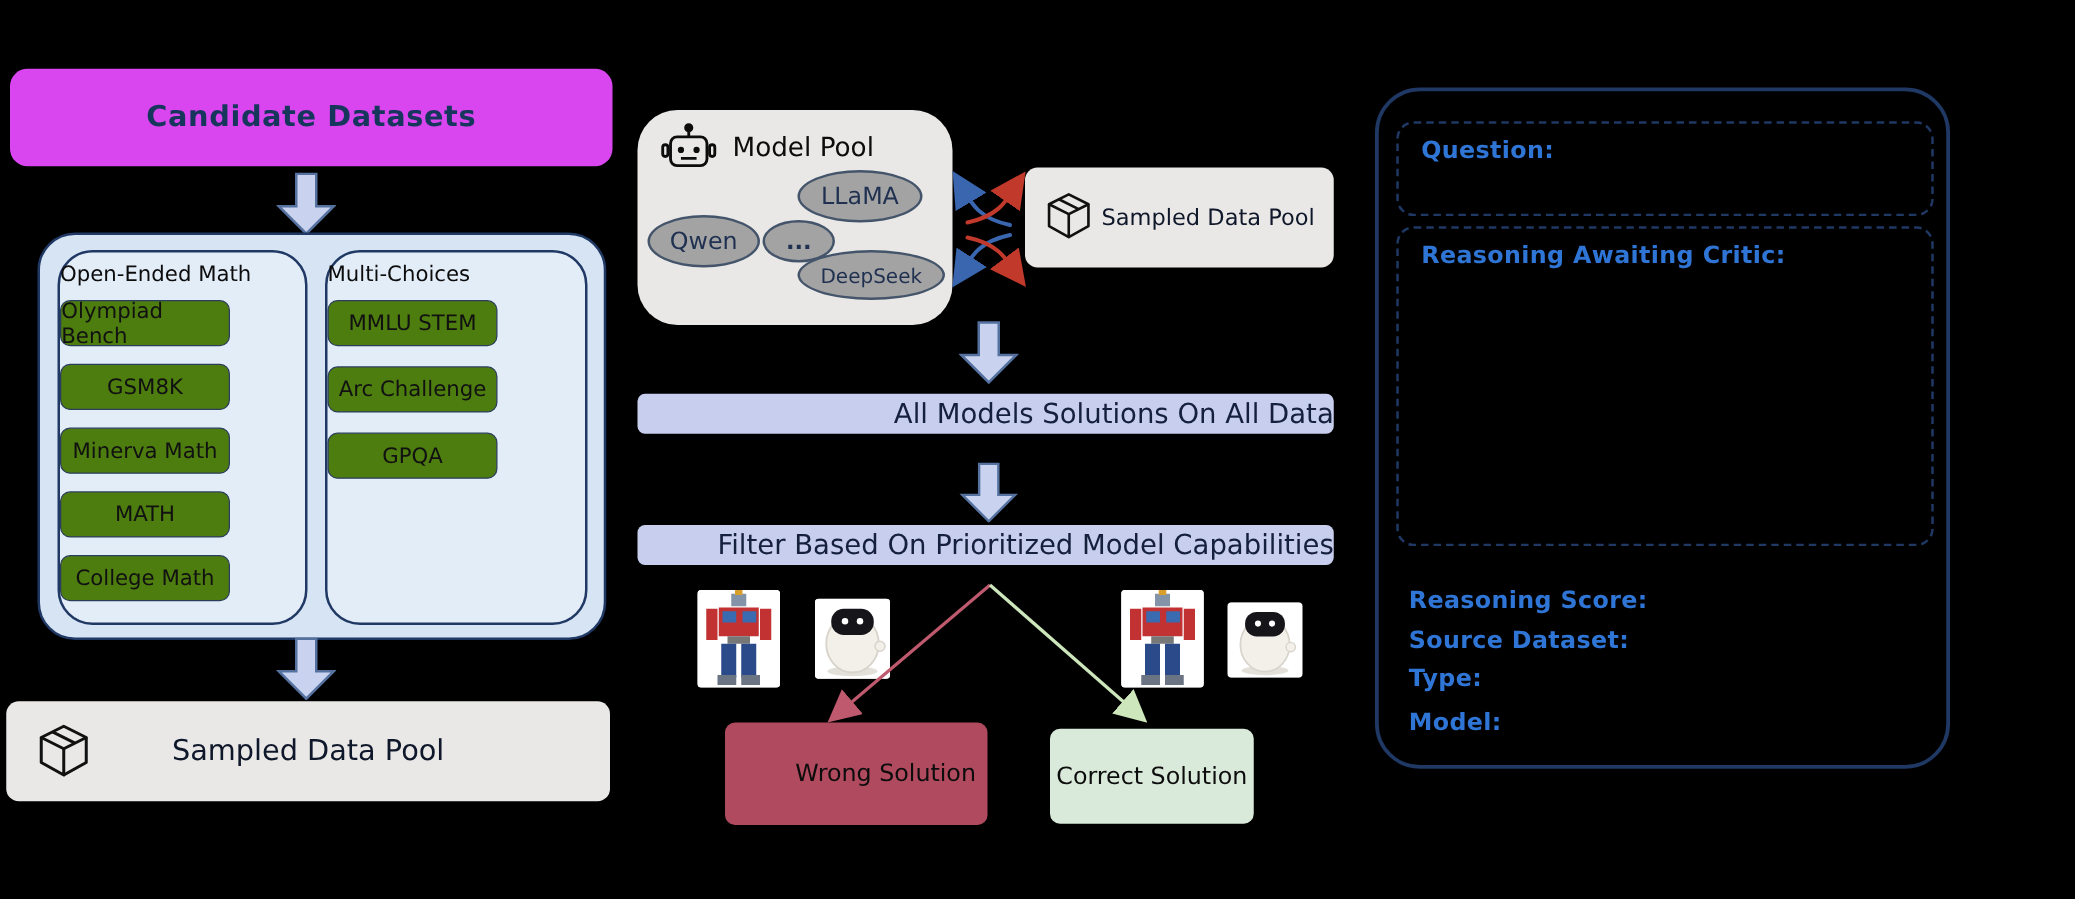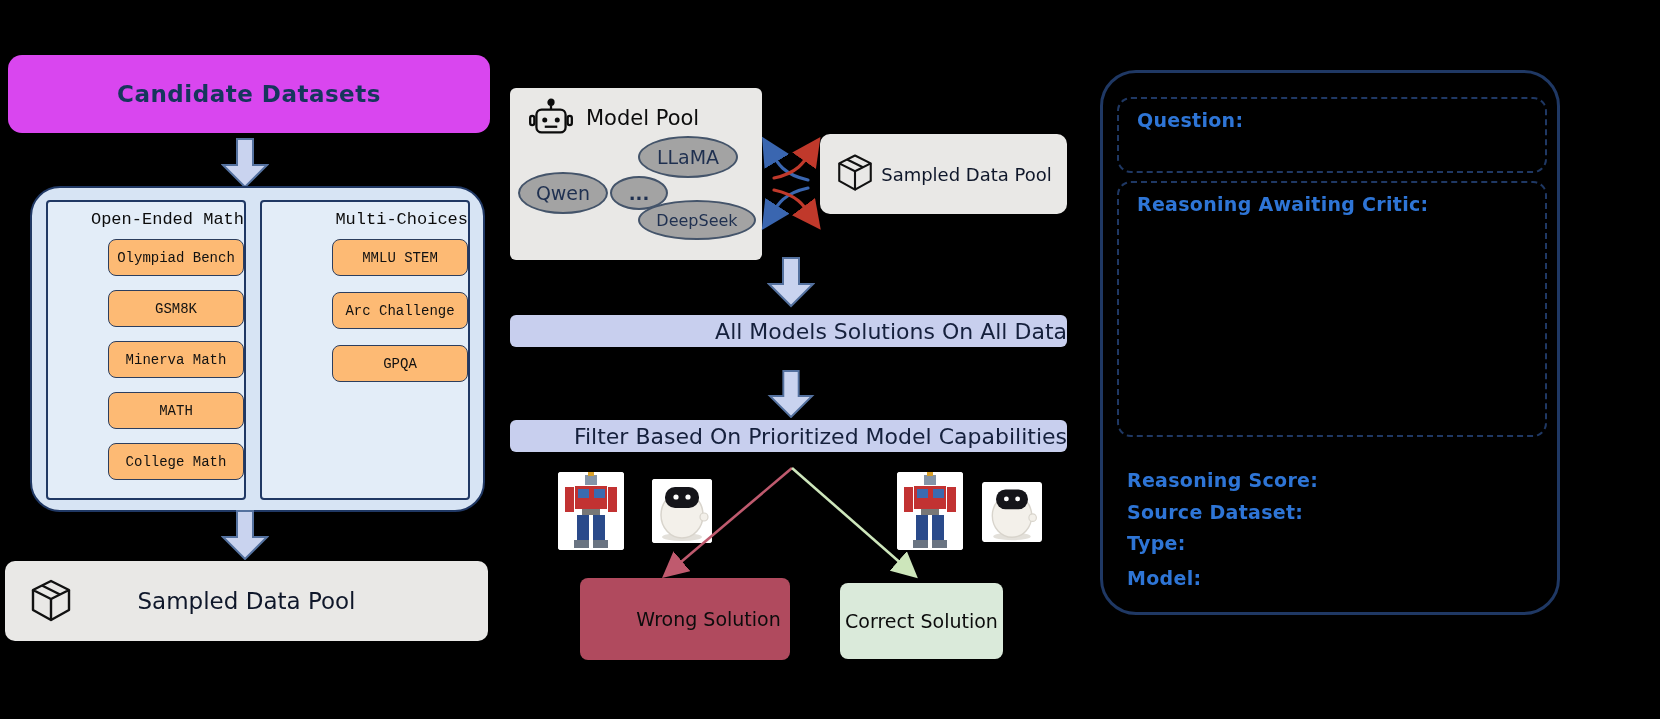--- a/index.html
+++ b/index.html
@@ -13,40 +13,40 @@
   .hdr-blue{
     left:8px;top:55px;width:482px;height:78px;border-radius:14px;
     background:#d946ef;display:flex;align-items:center;justify-content:center;
     color:#16365c;font-size:23px;font-weight:600;letter-spacing:.5px;
   }
   .big-container{
     left:30px;top:186px;width:455px;height:326px;border-radius:30px;
     background:#d7e4f4;border:2px solid #203864;box-sizing:border-box;
   }
   .sub-box{
-    position:absolute;border:2px solid #203864;border-radius:4px;background:#e3edf8;
-    box-sizing:border-box;display:flex;flex-direction:column;align-items:flex-end;font-family:Liberation Mono, monospace;
+    position:absolute;border:2px solid #203864;border-radius:28px;background:#e3edf8;
+    box-sizing:border-box;display:flex;flex-direction:column;align-items:flex-start;
   }
   .sub-box .sub-title{font-size:17px;color:#0c0c0c;margin:8px 0 10px 0;font-weight:500;}
   .ds-item{
-    width:136px;height:37px;border:1.6px solid #2c3e5e;border-radius:8px;background:#fdba74;
+    width:136px;height:37px;border:1.6px solid #2c3e5e;border-radius:8px;background:#4d7c0f;
     display:flex;align-items:center;justify-content:center;
-    font-size:14px;color:#111;box-sizing:border-box;flex:0 0 auto;
+    font-size:17px;color:#111;box-sizing:border-box;flex:0 0 auto;
   }
   .gap15{margin-bottom:14px;}
   .gray-box{
     background:#e9e8e6;border-radius:10px;display:flex;align-items:center;justify-content:center;
     color:#0f172a;
   }
   .pool-left{left:5px;top:561px;width:483px;height:80px;font-size:23px;font-weight:500;}
   .pool-mid{left:820px;top:134px;width:247px;height:80px;font-size:18px;font-weight:500;padding-left:46px;box-sizing:border-box;}
 
   
   .model-pool{
-    left:510px;top:88px;width:252px;height:172px;background:#e9e8e6;border-radius:6px;
+    left:510px;top:88px;width:252px;height:172px;background:#e9e8e6;border-radius:32px;
   }
   .model-pool .mp-title{position:absolute;left:76px;top:18px;font-size:21px;color:#0c0c0c;font-weight:500;}
   .ellipse{
     position:absolute;border:2px solid #44546a;border-radius:50%;background:#a3a3a3;
     display:flex;align-items:center;justify-content:center;color:#1f3050;box-sizing:border-box;
   }
   .lav-box{
     left:510px;top:315px;width:557px;height:32px;background:#c8cfee;border-radius:6px;
     display:flex;align-items:center;justify-content:flex-end;color:#15203c;font-size:22px;font-weight:500;
   }

